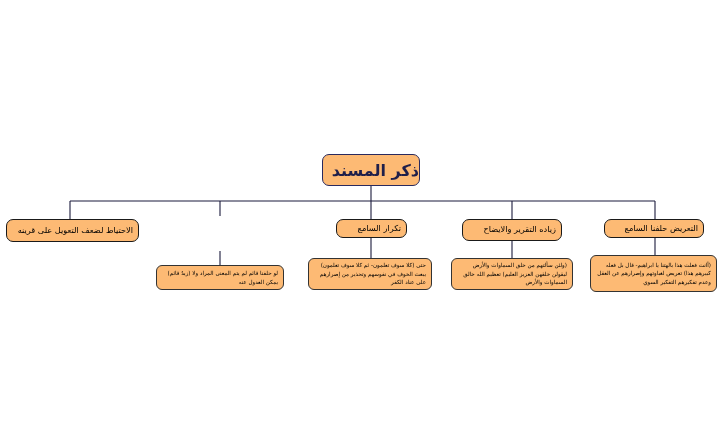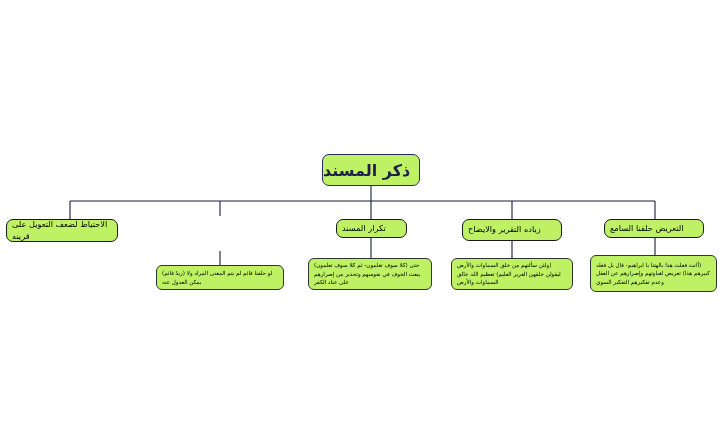--- a/index.html
+++ b/index.html
@@ -25,25 +25,25 @@
     position: absolute;
     left: 0;
     top: 0;
     width: 721px;
     height: 446px;
     pointer-events: none;
   }
   .node {
     position: absolute;
     box-sizing: border-box;
-    background: #bef264;
+    background: #fdba74;
     display: flex;
     align-items: center;
     justify-content: center;
-    text-align: left;
+    text-align: right;
     direction: rtl;
     unicode-bidi: isolate;
   }
   .node-root {
     border: 1.3px solid #2a2a5e;
     border-radius: 7px;
     color: #1f1f4a;
     font-size: 16px;
     font-weight: bold;
     letter-spacing: 0.2px;
@@ -91,31 +91,31 @@
       <path d="M 371 238 L 371 258"></path>
       <path d="M 512 238 L 512 258"></path>
       <path d="M 655 238 L 655 255"></path>
     </g>
   </svg>
 
   <div class="node node-root" style="left:322px; top:154px; width:98px; height:32px;">
     <span class="node-inner">ذكر المسند</span>
   </div>
 
-  <div class="node node-branch" style="left:6px; top:219px; width:112px; height:23px;">
+  <div class="node node-branch" style="left:6px; top:219px; width:133px; height:23px;">
     <span class="node-inner">الاحتياط لضعف التعويل على قرينه</span>
   </div>
 
 
   <div class="node node-leaf" style="left:156px; top:265px; width:128px; height:25px;">
     <span class="node-inner">لو حلفنا قائم لم يتم المعنى المراد ولا (زيدٌ قائم) يمكن العدول عنه</span>
   </div>
 
   <div class="node node-branch" style="left:336px; top:219px; width:71px; height:19px;">
-    <span class="node-inner">تكرار المسند</span>
+    <span class="node-inner">تكرار السامع</span>
   </div>
 
   <div class="node node-leaf" style="left:308px; top:258px; width:124px; height:32px;">
     <span class="node-inner">حتى (كلا سوف تعلمون- ثم كلا سوف تعلمون) يبعث الخوف في نفوسهم وتحذير من إصرارهم على عناد الكفر</span>
   </div>
 
   <div class="node node-branch" style="left:462px; top:219px; width:100px; height:22px;">
     <span class="node-inner">زياده التقرير والايضاح</span>
   </div>
 

